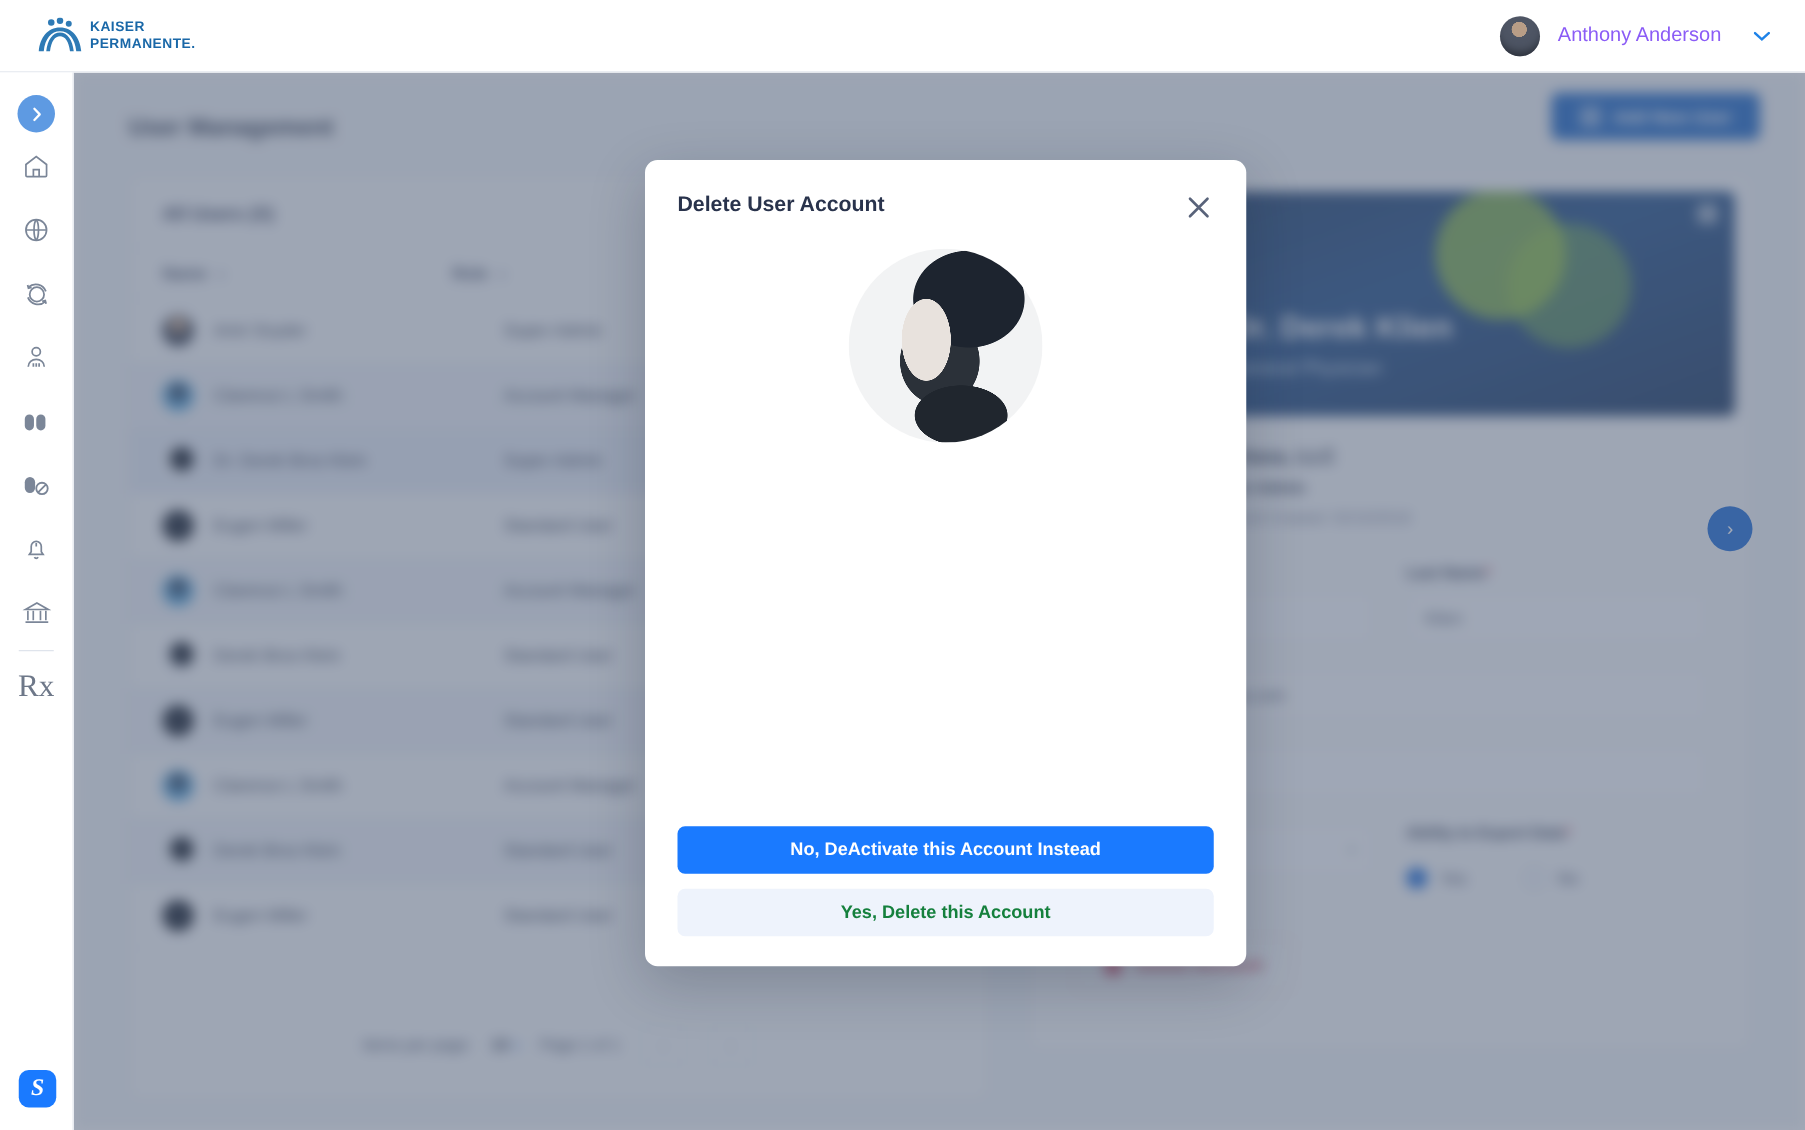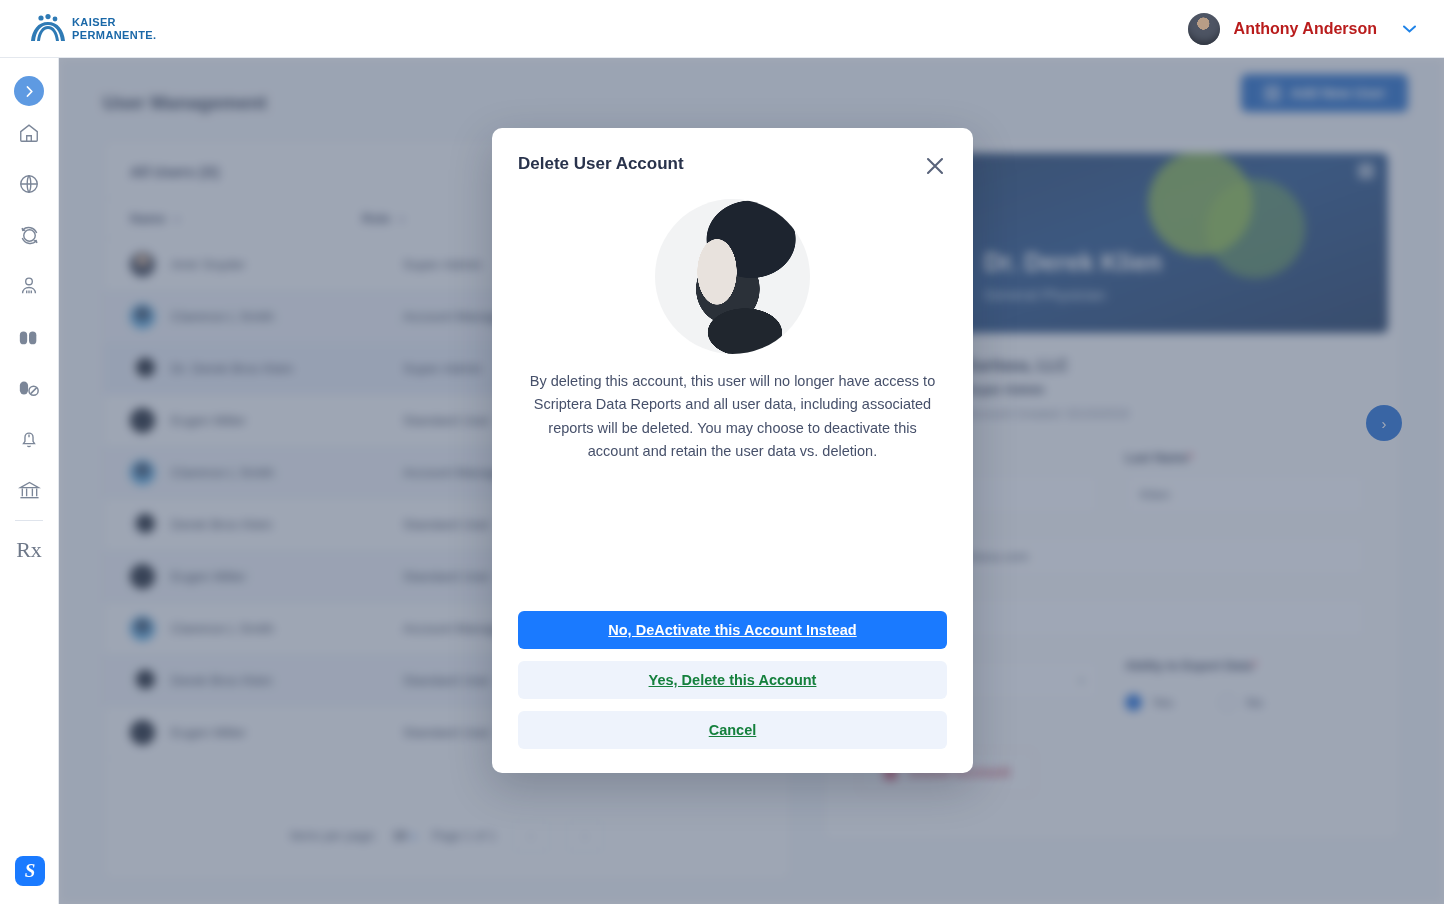--- a/index.html
+++ b/index.html
@@ -29,21 +29,21 @@
     font-size: 11px; font-weight: bold; letter-spacing: .4px;
     color: #1a68a8; display: block;
   }
   .user-chip { display: flex; align-items: center; gap: 14px; }
   .avatar-sm {
     width: 32px; height: 32px; border-radius: 50%;
     background: radial-gradient(circle at 48% 33%, #b89d86 0 22%, #4e5564 23% 100%);
     box-shadow: inset 0 -7px 8px -4px #2b303a;
     flex: none;
   }
-  .user-name { font-size: 16px; color: #b91c1c; font-weight: bold; }
+  .user-name { font-size: 16px; color: #8b5cf6; }
   .chev-down {
     width: 13px; height: 8px; margin-left: 10px;
     border-left: 2.2px solid transparent; border-right: 2.2px solid transparent;
   }
   .chev-down svg { display: block; }
 
   
   .rail {
     position: absolute; top: 58px; left: 0;
     width: 59px; height: 846px;
@@ -56,21 +56,21 @@
     margin-top: 18px; width: 30px; height: 30px; border-radius: 50%;
     background: #5e9ae2; display: flex; align-items: center; justify-content: center;
     flex: none;
   }
   .rail-icon {
     width: 48px; height: 48px; margin-top: 3px;
     display: flex; align-items: center; justify-content: center;
     color: #7b8698; flex: none;
   }
   .rail-div { width: 28px; height: 1px; background: #dfe4ec; margin: 6px 0 2px; }
-  .rx-glyph { font-size: 22px; color: #6e7889; font-family: "Liberation Serif", serif; }
+  .rx-glyph { font-size: 25px; color: #6e7889; font-family: "Liberation Serif", serif; }
   .rail-logo {
     position: absolute; bottom: 18px; left: 15px;
     width: 30px; height: 30px; border-radius: 8px;
     background: #1a7aff; color: #fff;
     display: flex; align-items: center; justify-content: center;
     font-family: "Liberation Serif", serif; font-size: 19px; font-style: italic; font-weight: bold;
   }
 
   
   .page {
@@ -197,21 +197,21 @@
   }
 
   
   .scrim {
     position: absolute; top: 58px; left: 59px;
     width: 1385px; height: 846px;
     background: rgba(88,101,124,.55);
     z-index: 20;
   }
   .modal {
-    position: absolute; left: 492px; top: 128px;
+    position: absolute; left: 516px; top: 128px;
     width: 481px; height: 645px;
     background: #ffffff; border-radius: 10px;
     box-shadow: 0 14px 44px rgba(20,28,45,.22);
     z-index: 50;
     padding: 26px 26px 24px;
     display: flex; flex-direction: column;
   }
   .modal-head { display: flex; align-items: flex-start; justify-content: space-between; }
   .modal-title { font-size: 17px; font-weight: bold; color: #29334c; }
   .close-x { width: 24px; height: 24px; color: #59637a; cursor: pointer; }
@@ -235,21 +235,21 @@
   }
   .modal-p {
     margin: 16px 8px 0; text-align: center;
     font-size: 14.5px; color: #46506a; line-height: 1.62;
   }
   .modal-actions { margin-top: auto; display: flex; flex-direction: column; gap: 12px; }
   .btn {
     height: 38px; border-radius: 6px; border: none; width: 100%;
     display: flex; align-items: center; justify-content: center;
     font-family: "Liberation Sans", sans-serif;
-    font-size: 14.5px; font-weight: bold; cursor: pointer; text-decoration: underline;
+    font-size: 14.5px; font-weight: bold; cursor: pointer;
   }
   .btn-primary { background: #1a7aff; color: #ffffff; }
   .btn-soft { background: #eef3fc; color: #15803d; }
 </style>
 </head>
 <body>
 
 <div id="app">
 
   <div class="topbar">
@@ -504,22 +504,20 @@
       <div class="modal-title">Delete User Account</div>
       <span class="close-x">
         <svg width="24" height="24" viewBox="0 0 24 24">
             <path d="M5 5 L19 19 M19 5 L5 19" stroke="currentColor" stroke-width="2.1" stroke-linecap="round"></path>
           </svg>
       </span>
     </div>
 
     <div class="modal-photo"></div>
 
-    <div class="modal-p">By deleting this account, this user will no longer have access to Scriptera Data Reports and all user data, including associated reports will be deleted. You may choose to deactivate this account and retain the user data vs. deletion.</div>
 
     <div class="modal-actions">
       <button class="btn btn-primary">No, DeActivate this Account Instead</button>
       <button class="btn btn-soft">Yes, Delete this Account</button>
-      <button class="btn btn-soft">Cancel</button>
     </div>
   </div>
 
 </div>
 
 </body></html>

